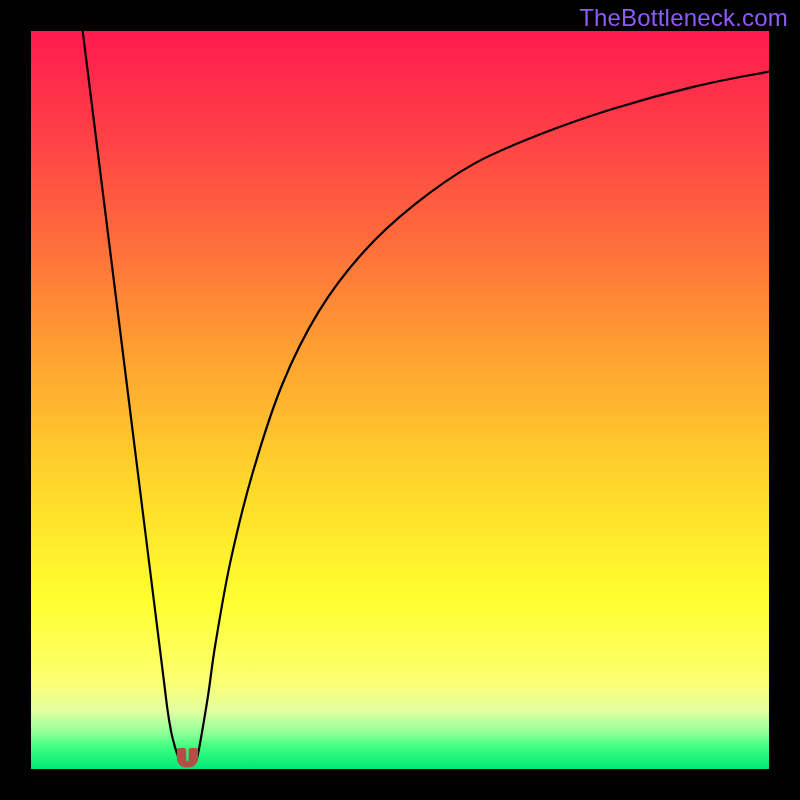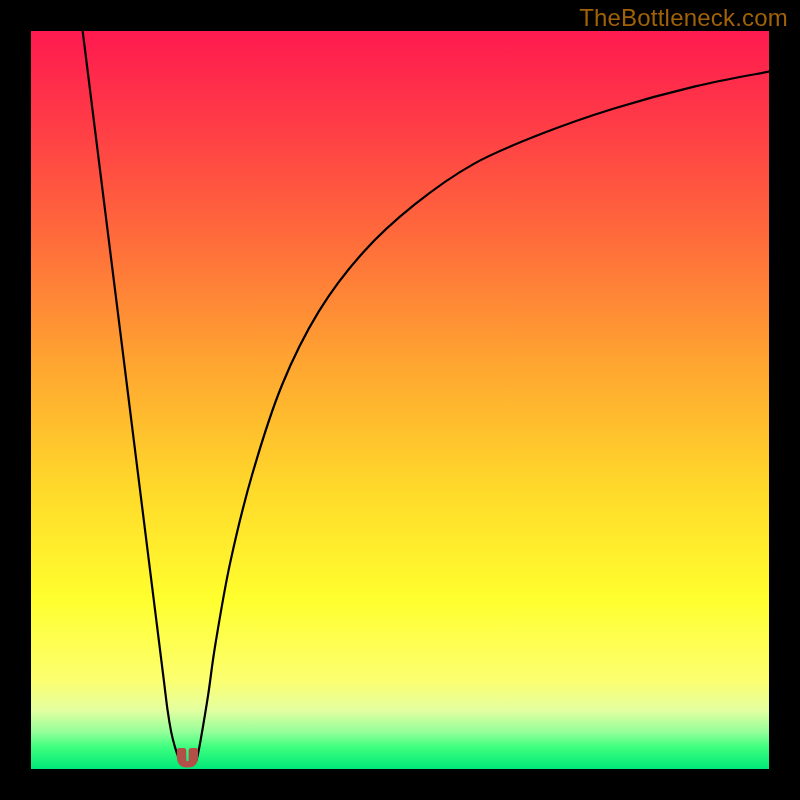--- a/index.html
+++ b/index.html
@@ -36,21 +36,21 @@
   }
   .curve-layer {
     position: absolute;
     left: 0;
     top: 0;
   }
   .attribution {
     position: absolute;
     top: 4px;
     right: 12px;
-    color: #a16207;
+    color: #8b5cf6;
     font-size: 24px;
     font-weight: 400;
     letter-spacing: 0.2px;
   }
 </style>
 </head>
 <body>
 
 <div class="frame">
   <div class="plot-area">

